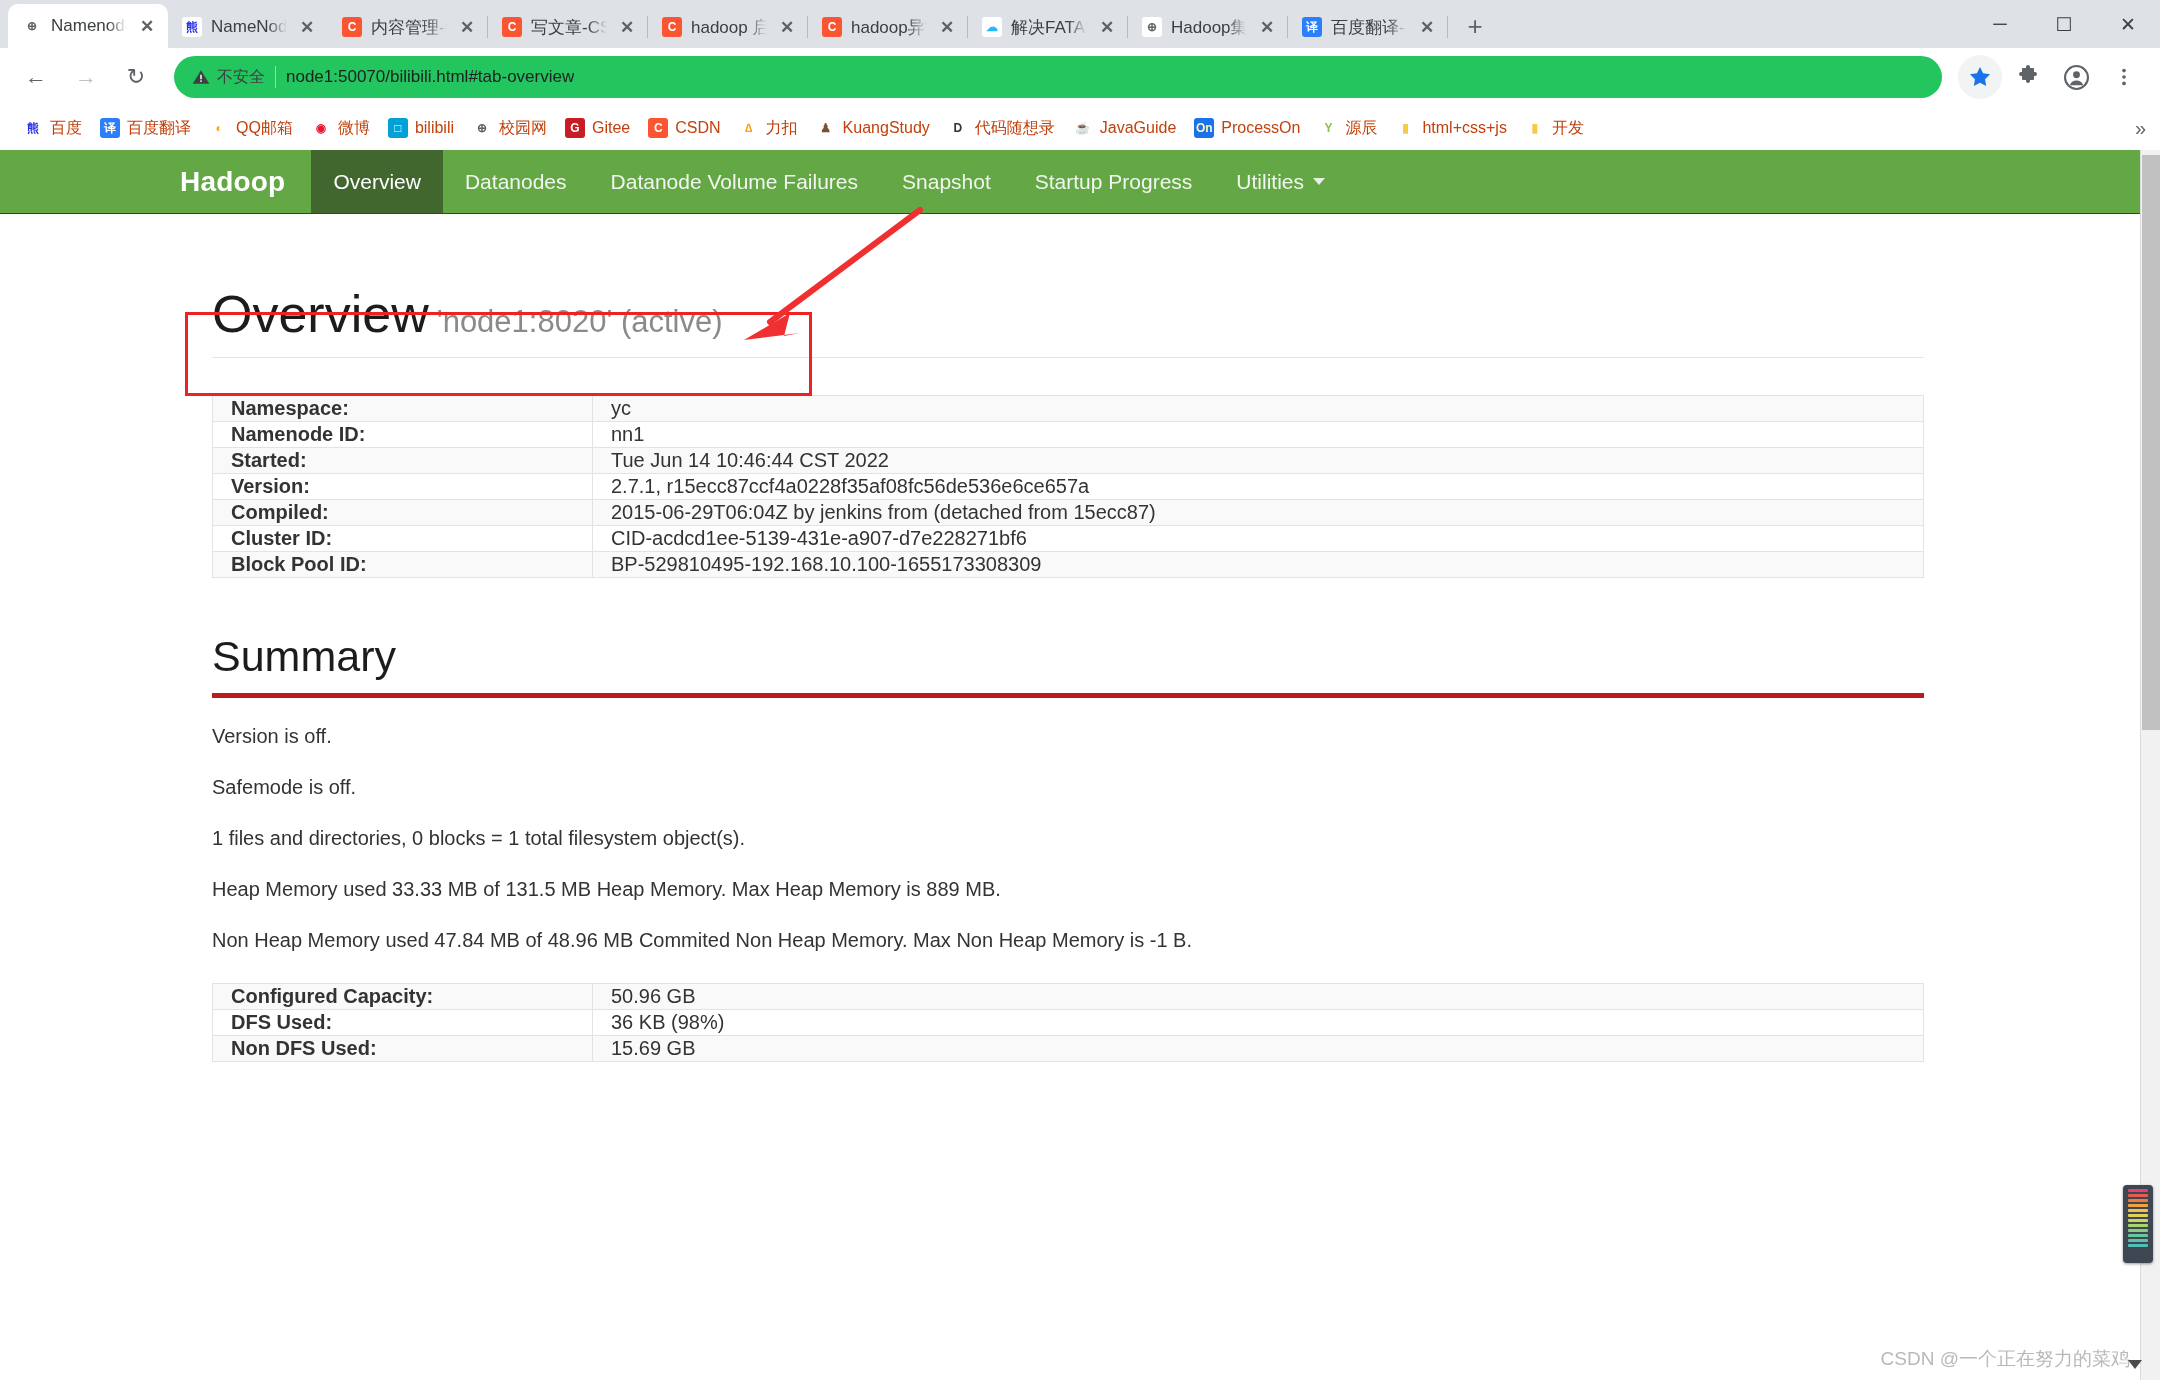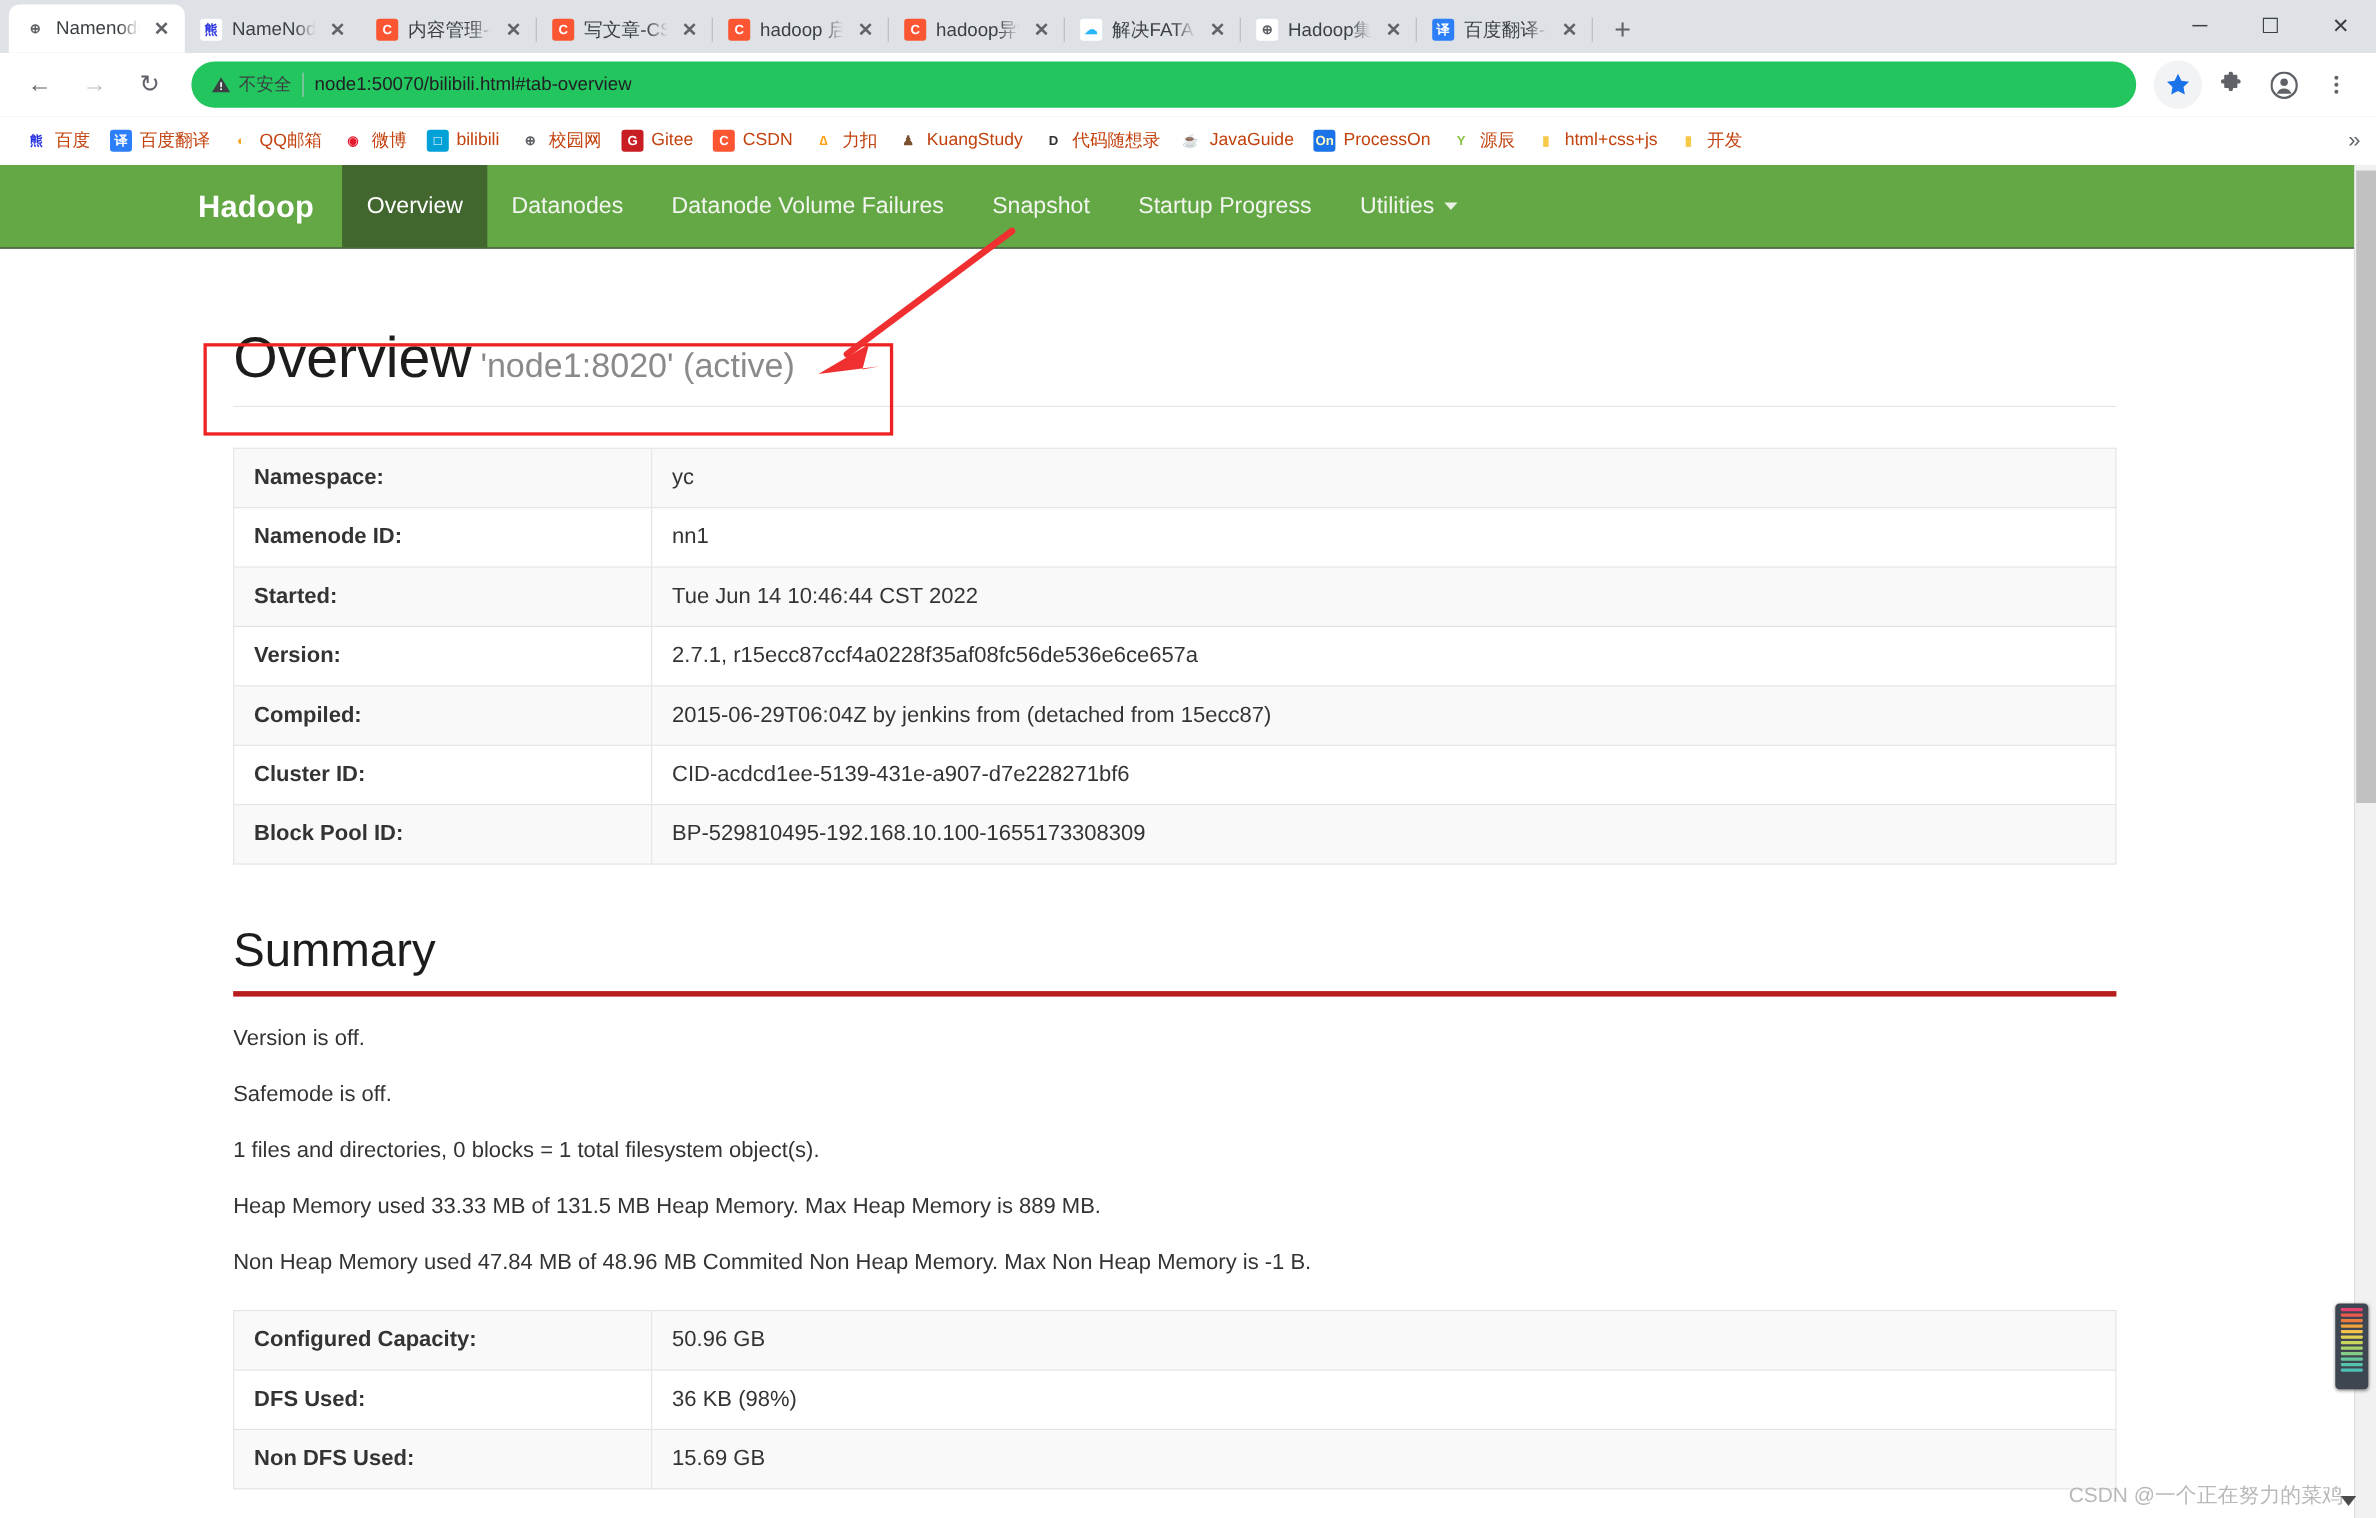--- a/index.html
+++ b/index.html
@@ -108,21 +108,21 @@
   .bm-overflow { position:absolute; right:14px; font-size:20px; color:#5f6368; }
 
   
   .viewport {
     position:absolute; left:0; top:150px; width:2160px; height:1230px;
     background:#fff; overflow:hidden;
   }
   .page { position:absolute; left:0; top:0; width:2140px; }
 
   .hnav {
-    height: 76px; background:#63a844;
+    height: 64px; background:#63a844;
     display:flex; align-items:stretch;
     border-bottom:1px solid #3d3d3d;
   }
   .hnav-brand {
     display:flex; align-items:center; padding: 0 26px 0 180px;
     color:#fff; font-size:28px; font-weight:bold; letter-spacing:.2px;
   }
   .hnav-item {
     display:flex; align-items:center; padding: 0 22px;
     color:#f2f5f0; font-size:21px; white-space:nowrap;
@@ -138,21 +138,21 @@
 
   .page-header {
     margin-top: 72px; padding-bottom: 14px;
     border-bottom: 1px solid #e5e5e5;
     width: 1712px;
   }
   .page-header h1 { font-size: 52px; font-weight:400; color:#1c1c1c; line-height:1.1; display:inline; }
   .page-header small { font-size: 31px; color:#8a8a8a; font-weight:400; margin-left:8px; }
 
   table.info { border-collapse: collapse; width: 1712px; margin-top: 37px; }
-  table.info td { border: 1px solid #e3e3e3; padding: 15px 18px; font-size: 20px; color:#333; }
+  table.info td { border: 1px solid #e3e3e3; padding: 1px 18px; font-size: 20px; color:#333; }
   table.info tr:nth-child(odd) { background:#f9f9f9; }
   table.info td.k { width: 380px; font-weight: bold; }
 
   h2.sec { font-size: 43px; font-weight:400; color:#1c1c1c; margin-top: 54px;
            padding-bottom: 12px; border-bottom:5px solid #b91c1c; width:1712px; }
 
   p.line { font-size: 20px; color:#333; margin-top: 26px; line-height:1.25; }
 
   
   .annot-box {

